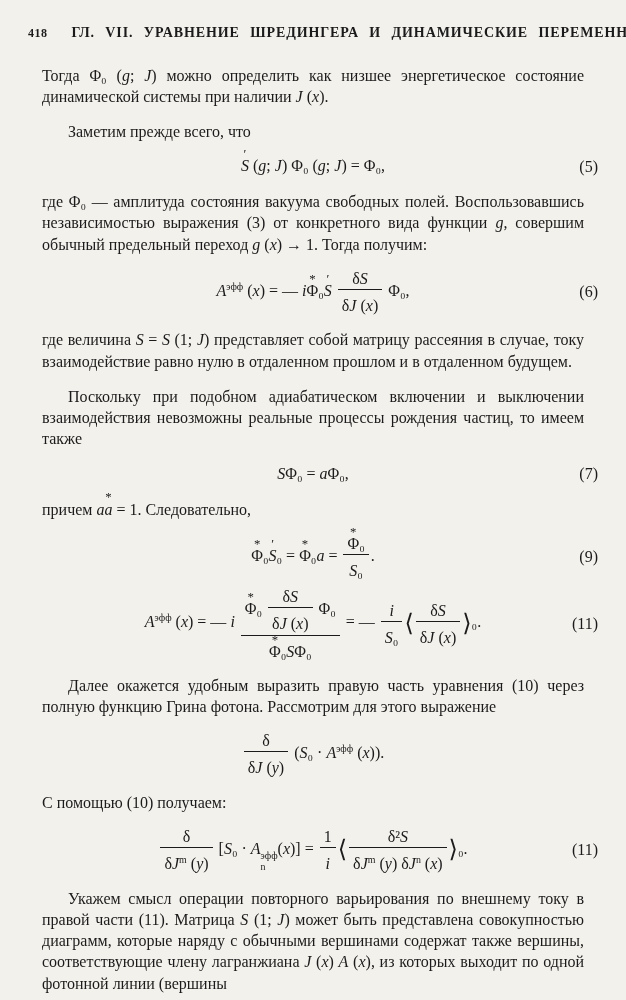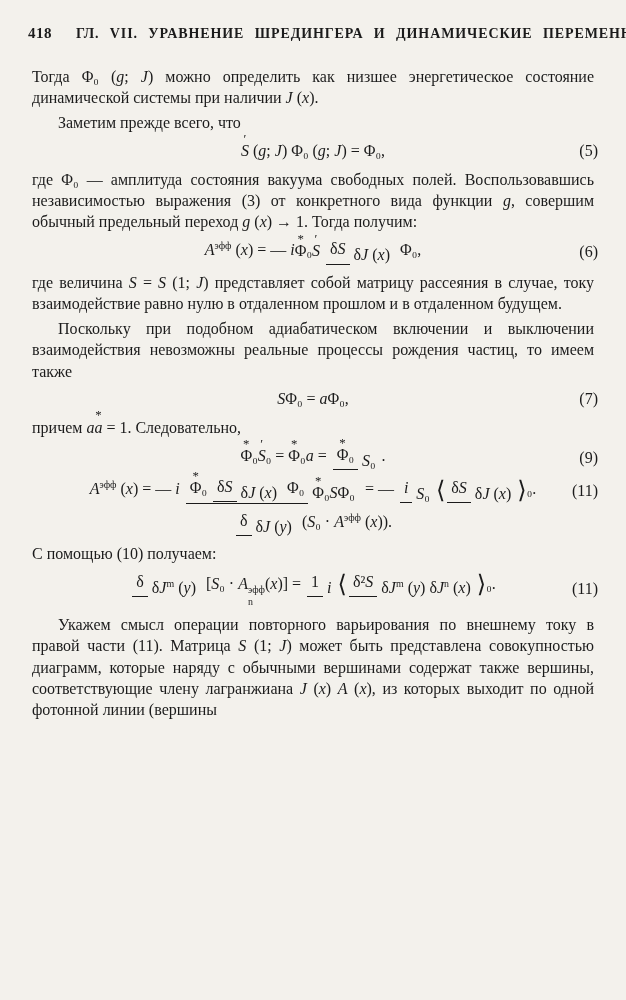--- a/index.html
+++ b/index.html
@@ -3,28 +3,28 @@
 <meta charset="utf-8">
 <style>
   html,body{margin:0;padding:0;background:#d8d6d2;}
   .page{
     width:626px;height:1000px;margin:0 auto;background:#f3f1ec;
     box-sizing:border-box;padding:24px 28px 0 28px;overflow:hidden;
     font-family:"Liberation Serif","DejaVu Serif",serif;
     font-size:16px;line-height:1.33;color:#1b1b1b;
   }
   .pagehead{display:flex;align-items:baseline;margin-bottom:22px;}
-  .pagenum{font-weight:bold;font-size:15px;margin-right:24px;letter-spacing:0.5px;}
+  .pagenum{font-weight:bold;font-size:12px;margin-right:24px;letter-spacing:0.5px;}
   .runhead{font-weight:bold;font-size:14px;letter-spacing:0.9px;word-spacing:6px;white-space:nowrap;}
-  p.para{margin:4px;text-align:justify;}
+  p.para{margin:14px;text-align:justify;}
   .ind{text-indent:26px;}
   .eqrow{position:relative;margin:7px 0;text-align:center;line-height:1.3;}
   .eqnum{position:absolute;right:0;top:50%;transform:translateY(-50%);}
   .eq{display:inline-block;}
-  .frac{display:inline-flex;text-align:center;vertical-align:middle;margin:0 2px;line-height:1.2;}
+  .frac{display:inline-flex;flex-direction:column;text-align:center;vertical-align:middle;margin:0 2px;line-height:1.2;}
   .fn{display:block;border-bottom:1px solid #1b1b1b;padding:0 4px 1px;}
   .fd{display:block;padding:6px 4px 0;}
   .it{font-style:italic;}
   .ovw{position:relative;display:inline-block;}
   .ovm{position:absolute;left:50%;top:-0.62em;transform:translateX(-50%);font-size:0.8em;line-height:1;}
   .eq sup, .para sup{font-size:0.62em;}
   .ss{display:inline-flex;flex-direction:column;align-items:flex-start;font-size:0.62em;line-height:1.15;vertical-align:-0.5em;}
   .big{font-size:1.5em;font-family:"DejaVu Sans",sans-serif;vertical-align:-0.14em;line-height:1;}
 </style>
 </head>
@@ -86,20 +86,21 @@
         </span><span> = — </span><span class="frac">
           <span class="fn"><span class="it">i</span></span>
           <span class="fd"><span class="it">S</span><span>₀</span></span>
         </span><span class="big">⟨</span><span class="frac">
           <span class="fn"><span>δ</span><span class="it">S</span></span>
           <span class="fd"><span>δ</span><span class="it">J</span><span> (</span><span class="it">x</span><span>)</span></span>
         </span><span class="big">⟩</span><span>₀.</span></span>
     <span class="eqnum">(11)</span>
   </div>
 
+  <p class="para ind"><span>Далее окажется удобным выразить правую часть уравнения (10) через полную функцию Грина фотона. Рассмотрим для этого выра­жение</span></p>
 
   <div class="eqrow">
     <span class="eq"><span class="frac">
           <span class="fn"><span>δ</span></span>
           <span class="fd"><span>δ</span><span class="it">J</span><span> (</span><span class="it">y</span><span>)</span></span>
         </span><span> (</span><span class="it">S</span><span>₀ · </span><span class="it">A</span><sup>эфф</sup><span> (</span><span class="it">x</span><span>)).</span></span>
   </div>
 
   <p class="para"><span>С помощью (10) получаем:</span></p>
 

